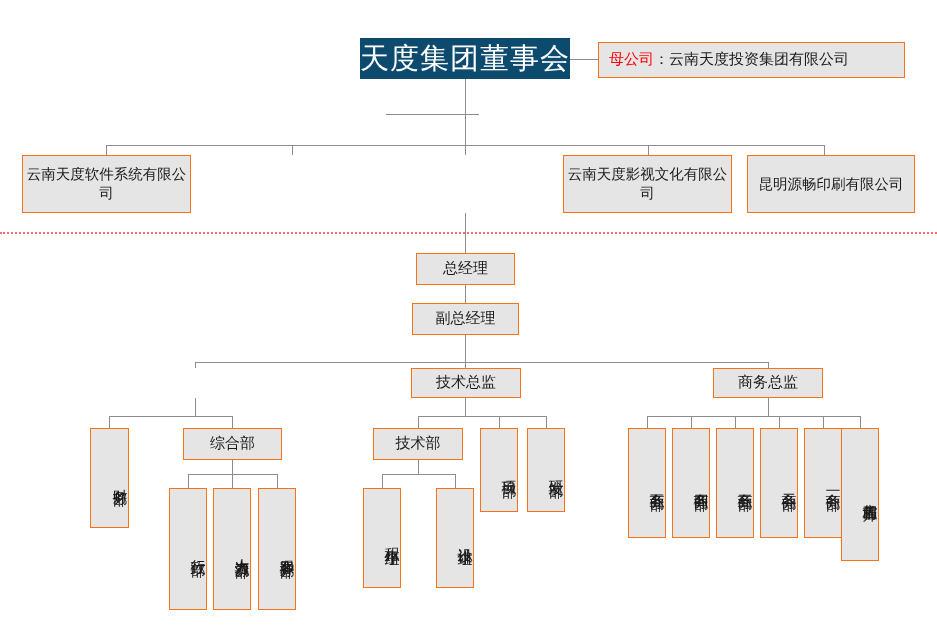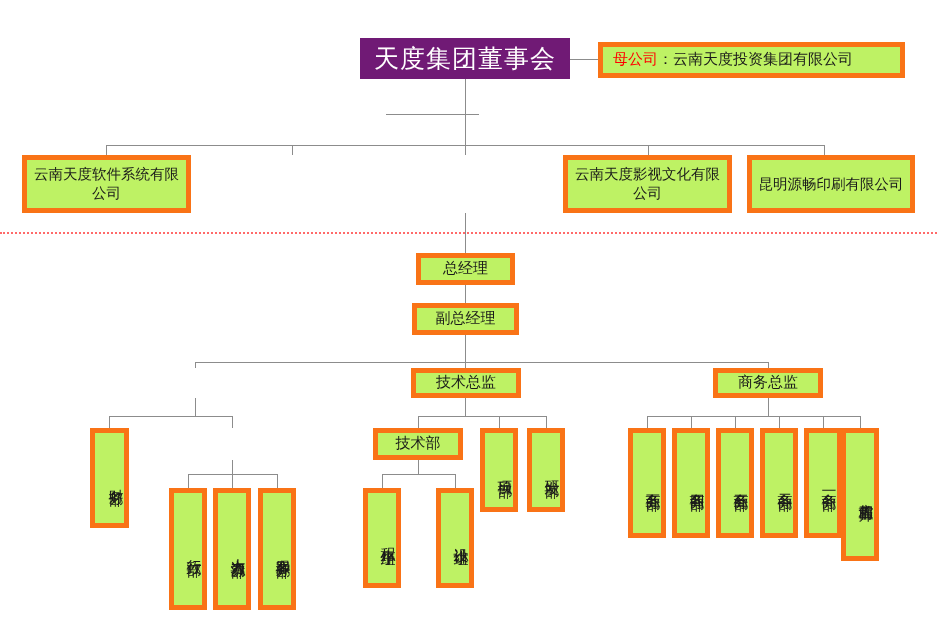--- a/index.html
+++ b/index.html
@@ -13,36 +13,36 @@
     height: 625px;
     background: #ffffff;
     font-family: "DejaVu Sans", "Liberation Sans", sans-serif;
     overflow: hidden;
   }
 
   
   .node {
     position: absolute;
     box-sizing: border-box;
-    border: 5px solid #f97316;
-    background: #bef264;
+    border: 1px solid #f97316;
+    background: #e5e5e5;
     color: #1a1a1a;
     display: flex;
     align-items: center;
     justify-content: center;
     text-align: center;
     line-height: 1.28;
     font-size: 15px;
     z-index: 3;
   }
   .node.dark {
-    background: #701a75;
+    background: #0c4a6e;
     color: #ffffff;
     border: none;
-    font-size: 25px;
+    font-size: 29px;
     letter-spacing: 1px;
   }
   .node.vert {
     writing-mode: vertical-rl;
     text-orientation: upright;
     letter-spacing: 1px;
     line-height: 1.12;
     padding-top: 5px;
     padding-bottom: 5px;
     align-items: flex-start;
@@ -136,20 +136,21 @@
   <div class="node" style="left:411px; top:368px; width:110px; height:30px;">技术总监</div>
   <div class="node" style="left:713px; top:368px; width:110px; height:30px;">商务总监</div>
 
   <div class="ln v" style="left:195px; top:398px; height:18px;"></div>
   <div class="ln h" style="left:109px; top:416px; width:124px;"></div>
   <div class="ln v" style="left:109px; top:416px; height:12px;"></div>
   <div class="ln v" style="left:232px; top:416px; height:12px;"></div>
 
   <div class="node vert" style="left:90px; top:428px; width:39px; height:100px;">财务部</div>
 
+  <div class="node" style="left:183px; top:428px; width:99px; height:32px;">综合部</div>
 
   <div class="ln v" style="left:232px; top:460px; height:14px;"></div>
   <div class="ln h" style="left:188px; top:474px; width:89px;"></div>
   <div class="ln v" style="left:188px; top:474px; height:14px;"></div>
   <div class="ln v" style="left:232px; top:474px; height:14px;"></div>
   <div class="ln v" style="left:277px; top:474px; height:14px;"></div>
 
   <div class="node vert" style="left:169px; top:488px; width:38px; height:122px;">行政部</div>
   <div class="node vert" style="left:213px; top:488px; width:38px; height:122px;">人力资源部</div>
   <div class="node vert" style="left:258px; top:488px; width:38px; height:122px;">客户服务部</div>

